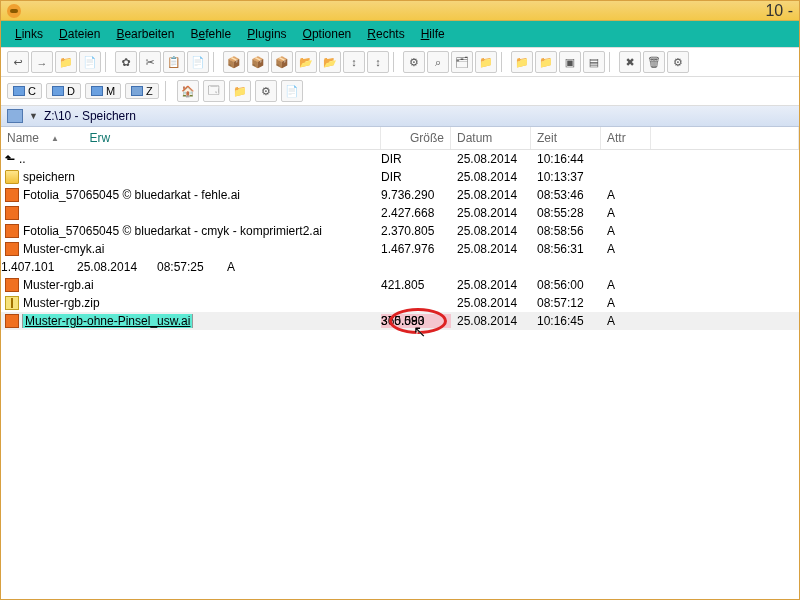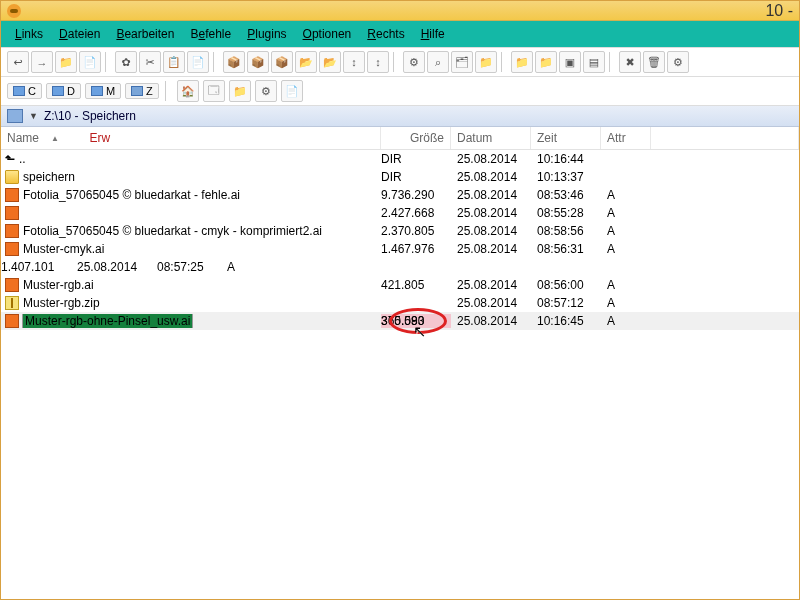--- a/index.html
+++ b/index.html
@@ -32,21 +32,21 @@
   .hcol.rest { flex: 1; }
   .sortarrow { font-size: 8px; color:#777; }
   .filelist { height: 430px; overflow: auto; background: #fff; }
   .row { display: flex; align-items: center; height: 18px; font-size: 12px; padding: 0 0; }
   .row .c-name { width: 380px; display:flex; align-items:center; gap:4px; padding-left:4px; white-space:nowrap; overflow:hidden; text-overflow:ellipsis; }
   .row .c-size { width: 70px; text-align: left; padding-right: 6px; }
   .row .c-date { width: 80px; padding-left: 6px; }
   .row .c-time { width: 70px; padding-left: 6px; }
   .row .c-attr { width: 50px; padding-left: 6px; }
   .row.selected { background: #f0f0f0; }
-  .row.selected .c-name .label { outline: 1px solid #999; background:#15803d; padding:0 2px; }
+  .row.selected .c-name .label { outline: 1px solid #999; background:#5eead4; padding:0 2px;text-decoration:underline; }
   .icon { width: 14px; height: 14px; display:inline-block; }
   .i-folder { background: linear-gradient(#ffe58a, #f2c23c); border: 1px solid #c79a1e; border-radius: 1px; }
   .i-ai { background: #f07020; border: 1px solid #b04a10; }
   .i-zip { background: #f7e27a; border: 1px solid #c0a020; position:relative; }
   .i-zip::after{content:"";position:absolute;left:5px;top:1px;width:2px;height:10px;background:#a07000;}
   .i-up { font-weight:bold; font-size:12px; }
   .hlpink { background: #f4c6cf; margin-top: 36px; }
   .circle { position:absolute; border:3px solid #d22; width:58px; height:26px; border-radius:50%; pointer-events:none; }
   .cursor { position:absolute; font-size:16px; color:#000; pointer-events:none; text-shadow:1px 1px 0 #fff; }
   .rel { position: relative; }
@@ -130,21 +130,21 @@
     <div class="tbtn">📄</div>
   </div>
 
 <div class="pathbar">
   <span class="nicon"></span>
   <span class="arrow">▼</span>
   <span>Z:\10 - Speichern</span>
 </div>
 
 <div class="headerrow">
-  <div class="hcol name"><span>Name</span><span class="sortarrow">▲</span>&nbsp;&nbsp;<span style="color:#b91c1c">Erw</span></div>
+  <div class="hcol name"><span>Name</span><span class="sortarrow">▲</span>&nbsp;&nbsp;<span style="color:#0f766e">Erw</span></div>
   <div class="hcol size">
       <span>Größe</span>
     </div>
   <div class="hcol date">
       <span>Datum</span>
     </div>
   <div class="hcol time">
       <span>Zeit</span>
     </div>
   <div class="hcol attr">

